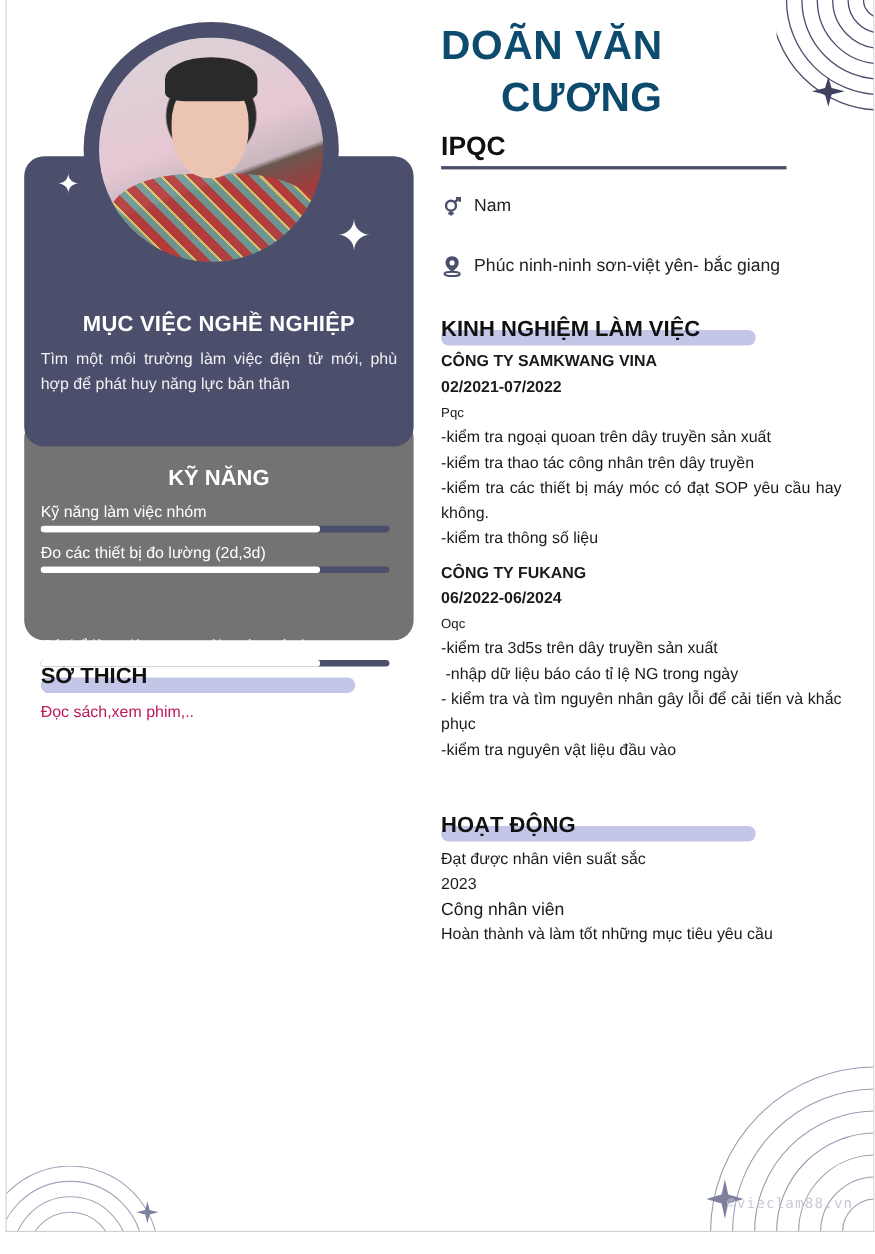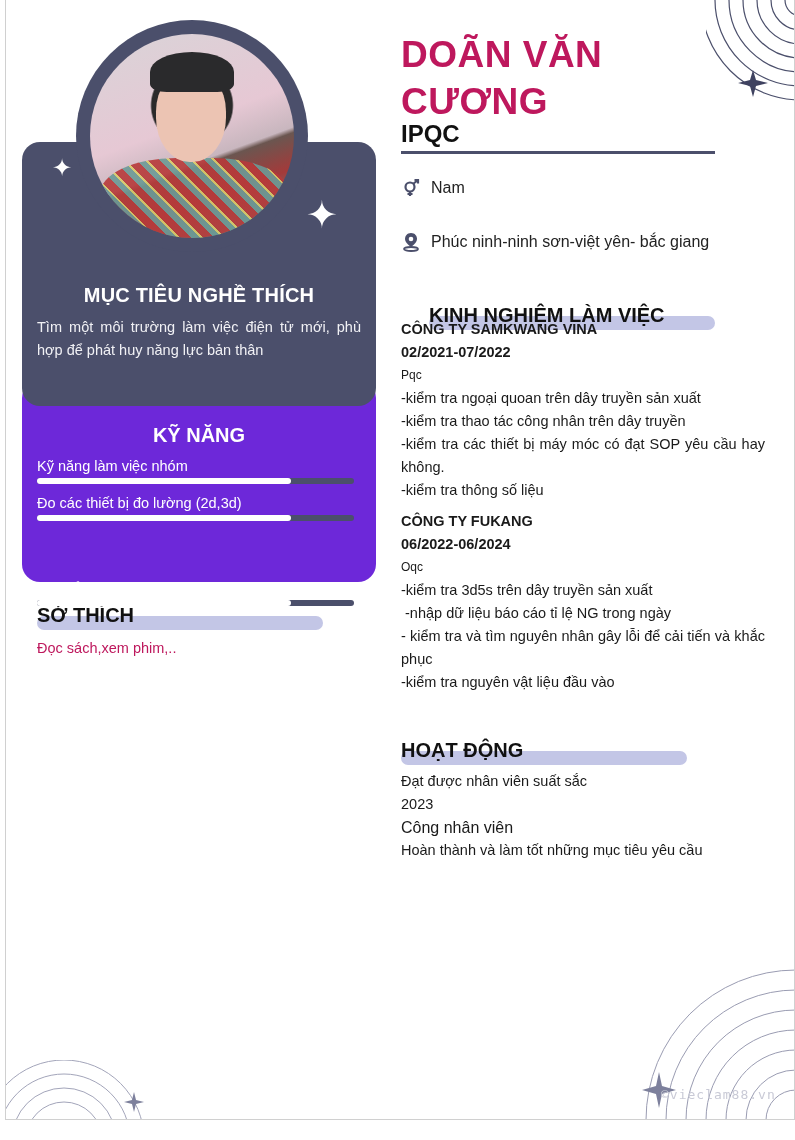--- a/index.html
+++ b/index.html
@@ -29,36 +29,36 @@
   .photo .hair { position: absolute; left: 60px; top: 18px; width: 84px; height: 40px; border-radius: 50% 50% 20% 20%;
                  background: #2a2a2c; }
   .sparkle { position: absolute; color: #fff; z-index: 4; line-height: 1; }
 
   .objective-title { position: absolute; left: 0; right: 0; top: 142px; text-align: center; color: #fff;
                      font-size: 20px; font-weight: bold; letter-spacing: 0.2px; }
   .objective-text { position: absolute; left: 15px; right: 15px; top: 174px; color: #f1f1f5;
                     font-size: 14.5px; line-height: 23px; text-align: justify; }
 
   .card-light { position: absolute; left: 16px; top: 380px; width: 354px; height: 202px;
-                background: #6d28d9; border-radius: 18px; z-index: 1; }
+                background: #737373; border-radius: 18px; z-index: 1; }
   .skills-title { position: absolute; left: 0; right: 0; top: 44px; text-align: center; color: #fff;
                   font-size: 20px; font-weight: bold; }
   .skill { position: absolute; left: 15px; width: 317px; }
   .skill-label { color: #fff; font-size: 14.5px; display: block; }
   .skill-bar { position: relative; height: 6px; margin-top: 4px; background: #4b4f6b; border-radius: 3px; }
   .skill-fill { position: absolute; left: 0; top: 0; height: 6px; background: #fff; border-radius: 3px; }
 
   .section-head { position: absolute; }
   .section-head .hl { position: absolute; left: 0; bottom: 0; height: 14px; background: #c3c6e6; border-radius: 8px; }
   .section-head .txt { position: relative; font-size: 20px; font-weight: bold; color: #111; white-space: nowrap; }
 
   .hobby-text { position: absolute; left: 31px; top: 640px; font-size: 14.5px; color: #be185d; }
 
   
-  .name { position: absolute; left: 395px; top: 31px; font-size: 37px; font-weight: bold; line-height: 47px; color: #be185d; letter-spacing: 0.5px; }
+  .name { position: absolute; left: 395px; top: 18px; font-size: 37px; font-weight: bold; line-height: 47px; color: #0c4a6e; letter-spacing: 0.5px; text-align: right; }
   .job { position: absolute; left: 395px; top: 120px; font-size: 24px; font-weight: bold; color: #111; }
   .job-rule { position: absolute; left: 395px; top: 151px; width: 314px; height: 3px; background: #4b4f6b; }
   .info-row { position: absolute; left: 395px; display: flex; align-items: center; font-size: 16px; color: #222; }
   .info-row .ico { width: 20px; height: 20px; margin-right: 10px; display: inline-flex; align-items: center; justify-content: center; color: #4b4f6b; }
 
   .exp { position: absolute; left: 395px; width: 364px; font-size: 14.5px; color: #1a1a1a; }
   .exp .company { font-weight: bold; line-height: 23px; }
   .exp .period { font-weight: bold; line-height: 23px; }
   .exp .role { font-size: 12px; line-height: 23px; }
   .exp .line { line-height: 23px; text-align: justify; }
@@ -107,21 +107,21 @@
       <circle cx="58" cy="80" r="66"></circle>
       <circle cx="58" cy="80" r="52"></circle>
       <circle cx="58" cy="80" r="38"></circle>
     </g>
     <path d="M128 32 L130 40 L138 42 L130 44 L128 52 L126 44 L118 42 L126 40 Z" fill="#7d809c"></path>
   </svg>
 
   <div class="card-dark">
     <span class="sparkle" style="left:30px; top:14px; font-size:24px;">✦</span>
     <span class="sparkle" style="left:284px; top:54px; font-size:38px;">✦</span>
-    <div class="objective-title">MỤC TIÊU NGHỀ THÍCH</div>
+    <div class="objective-title">MỤC VIỆC NGHỀ NGHIỆP</div>
     <div class="objective-text">Tìm một môi trường làm việc điện tử mới, phù hợp để phát huy năng lực bản thân</div>
   </div>
 
   <div class="photo-ring">
     <div class="photo" title="Profile photo">
       <div class="shirt"></div>
       <div class="face"></div>
       <div class="hair"></div>
     </div>
   </div>
@@ -176,21 +176,21 @@
     <span class="ico">
       <svg width="18" height="20" viewBox="0 0 18 20">
           <path d="M9 1 C5 1 3 4 3 7 C3 11 9 15 9 15 C9 15 15 11 15 7 C15 4 13 1 9 1 Z" fill="#4b4f6b"></path>
           <circle cx="9" cy="7" r="2.3" fill="#fff"></circle>
           <ellipse cx="9" cy="17" rx="7" ry="2" fill="none" stroke="#4b4f6b" stroke-width="1.8"></ellipse>
         </svg>
     </span>
     <span>Phúc ninh-ninh sơn-việt yên- bắc giang</span>
   </div>
 
-  <div class="section-head" style="left:395px; top:304px; width:286px; height:26px;margin-left:28px;">
+  <div class="section-head" style="left:395px; top:288px; width:286px; height:26px;">
     <div class="hl" style="width:286px;"></div>
     <div class="txt">KINH NGHIỆM LÀM VIỆC</div>
   </div>
 
   <div class="exp" style="top:318px;">
     <div class="company">CÔNG TY SAMKWANG VINA</div>
     <div class="period">02/2021-07/2022</div>
     <div class="role">Pqc</div>
     <div class="line">-kiểm tra ngoại quoan trên dây truyền sản xuất</div>
     <div class="line">-kiểm tra thao tác công nhân trên dây truyền</div>

